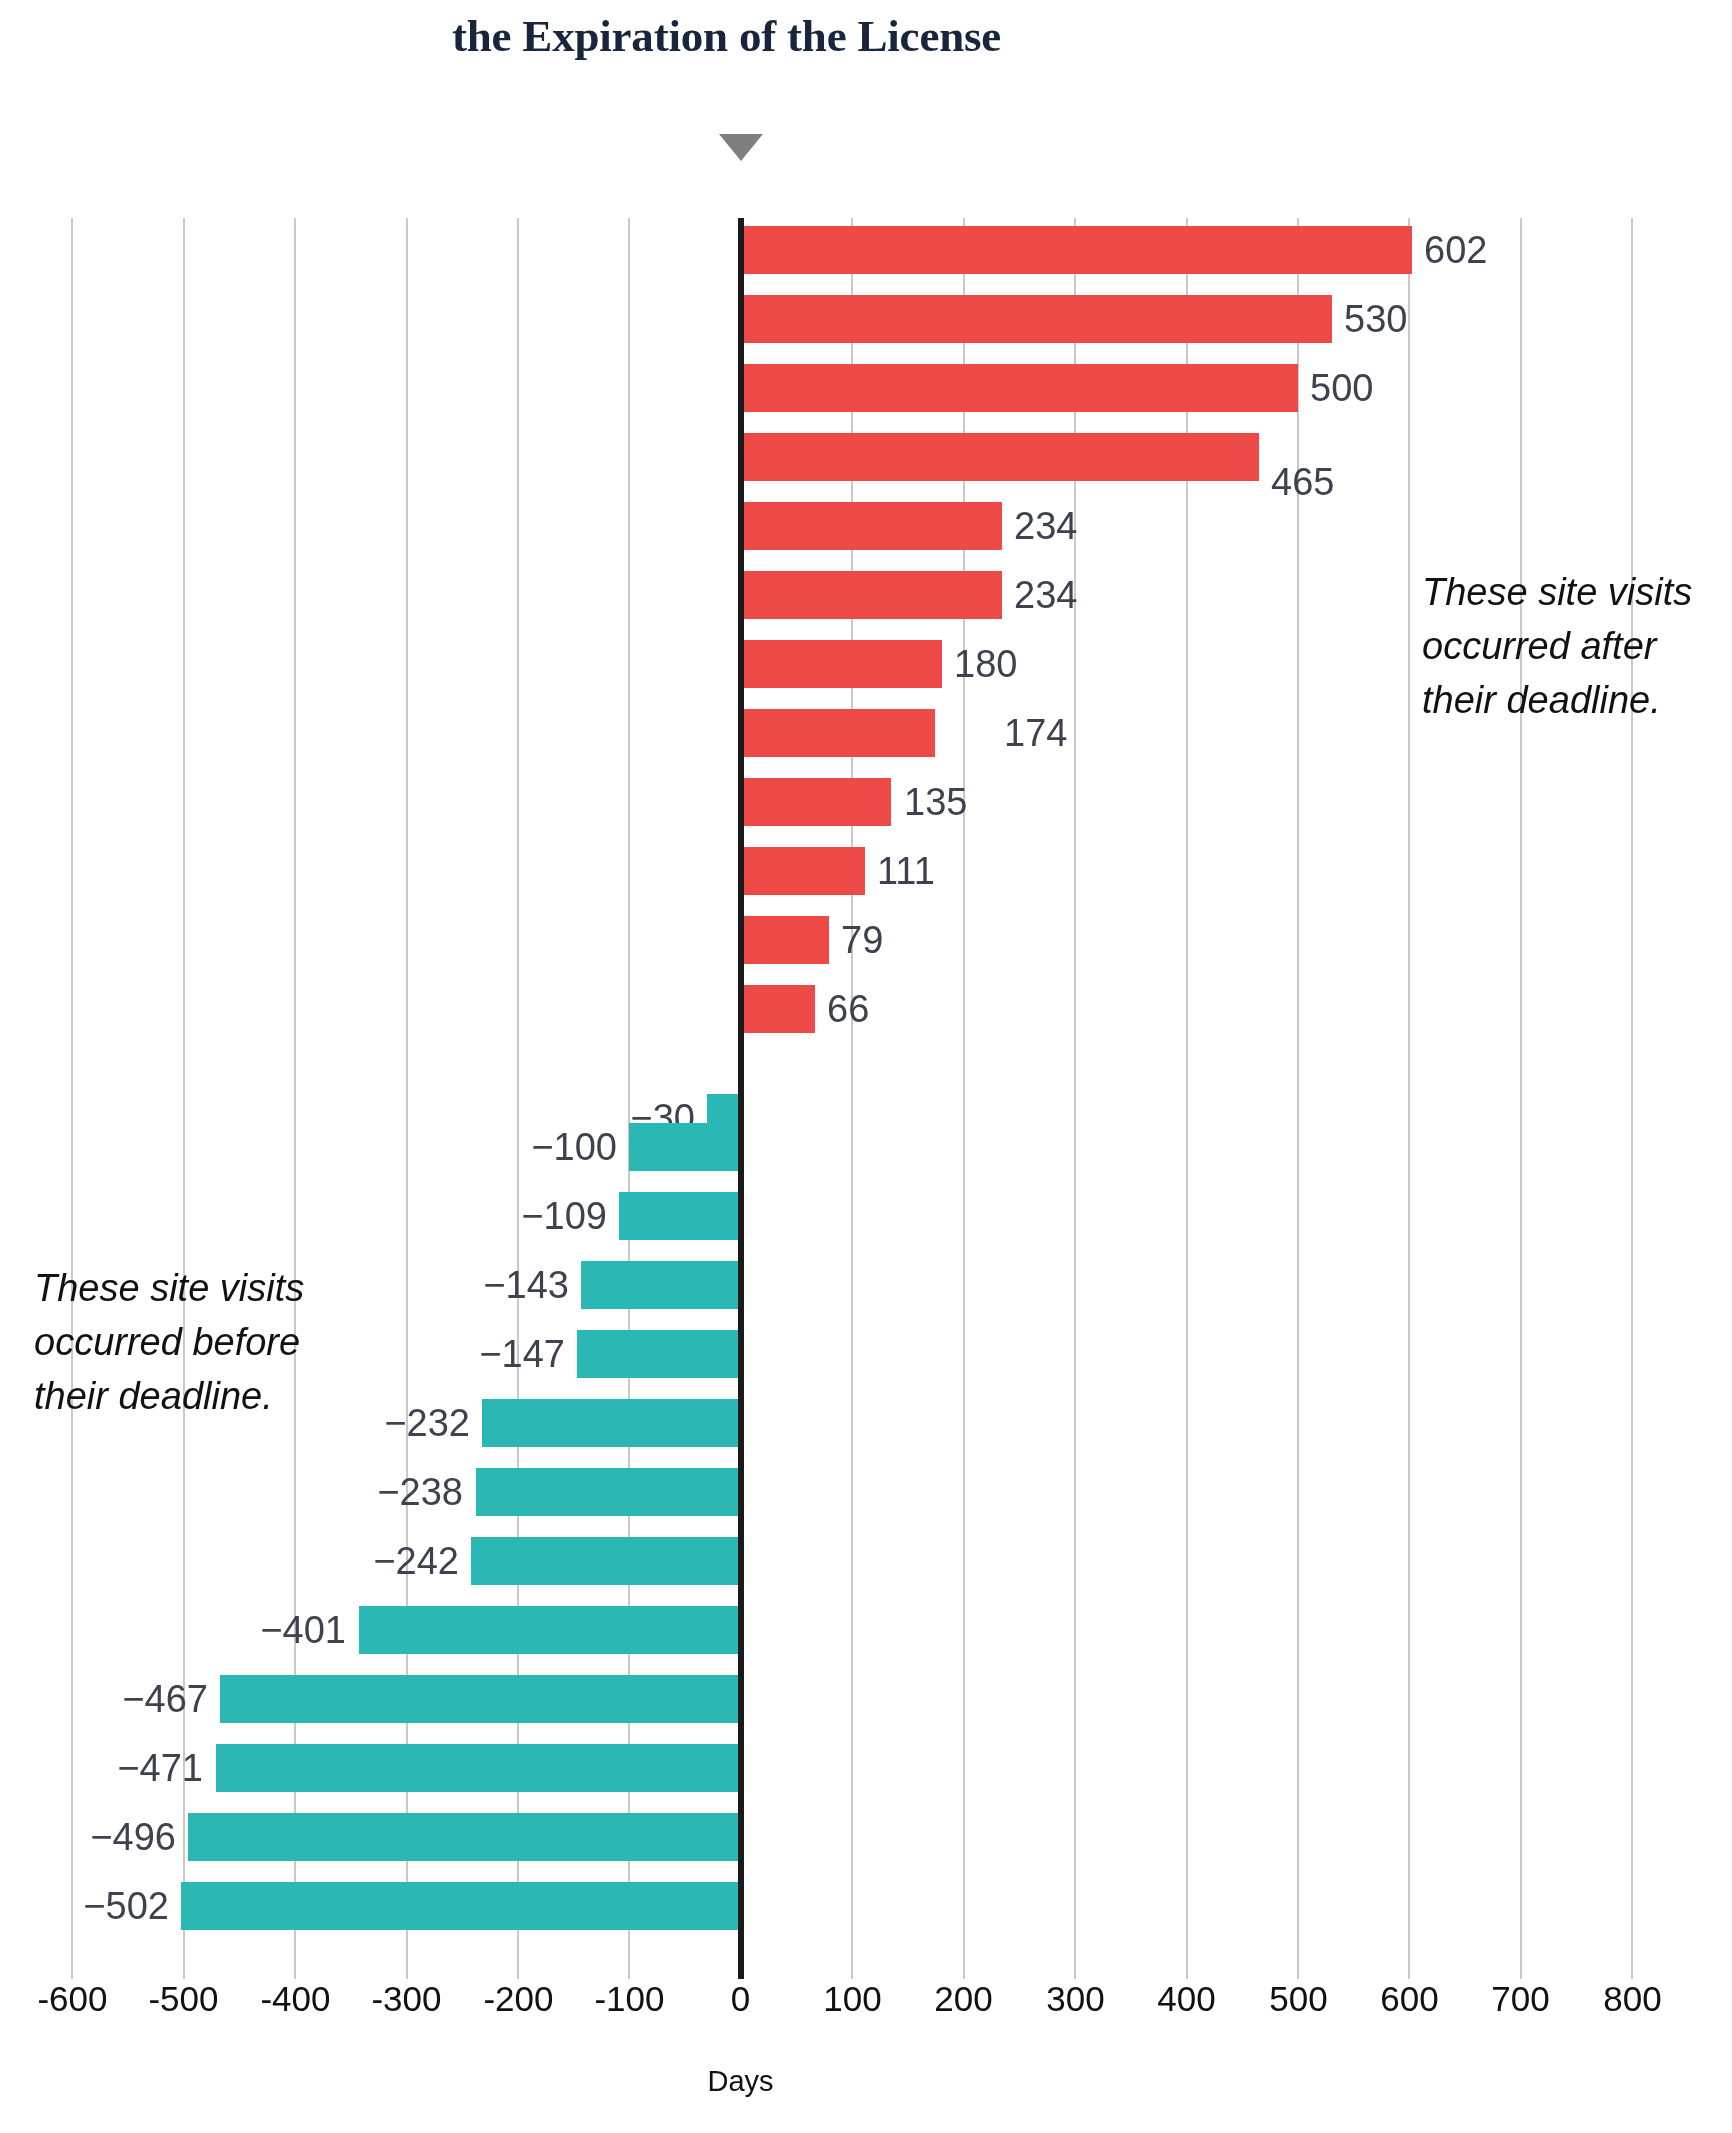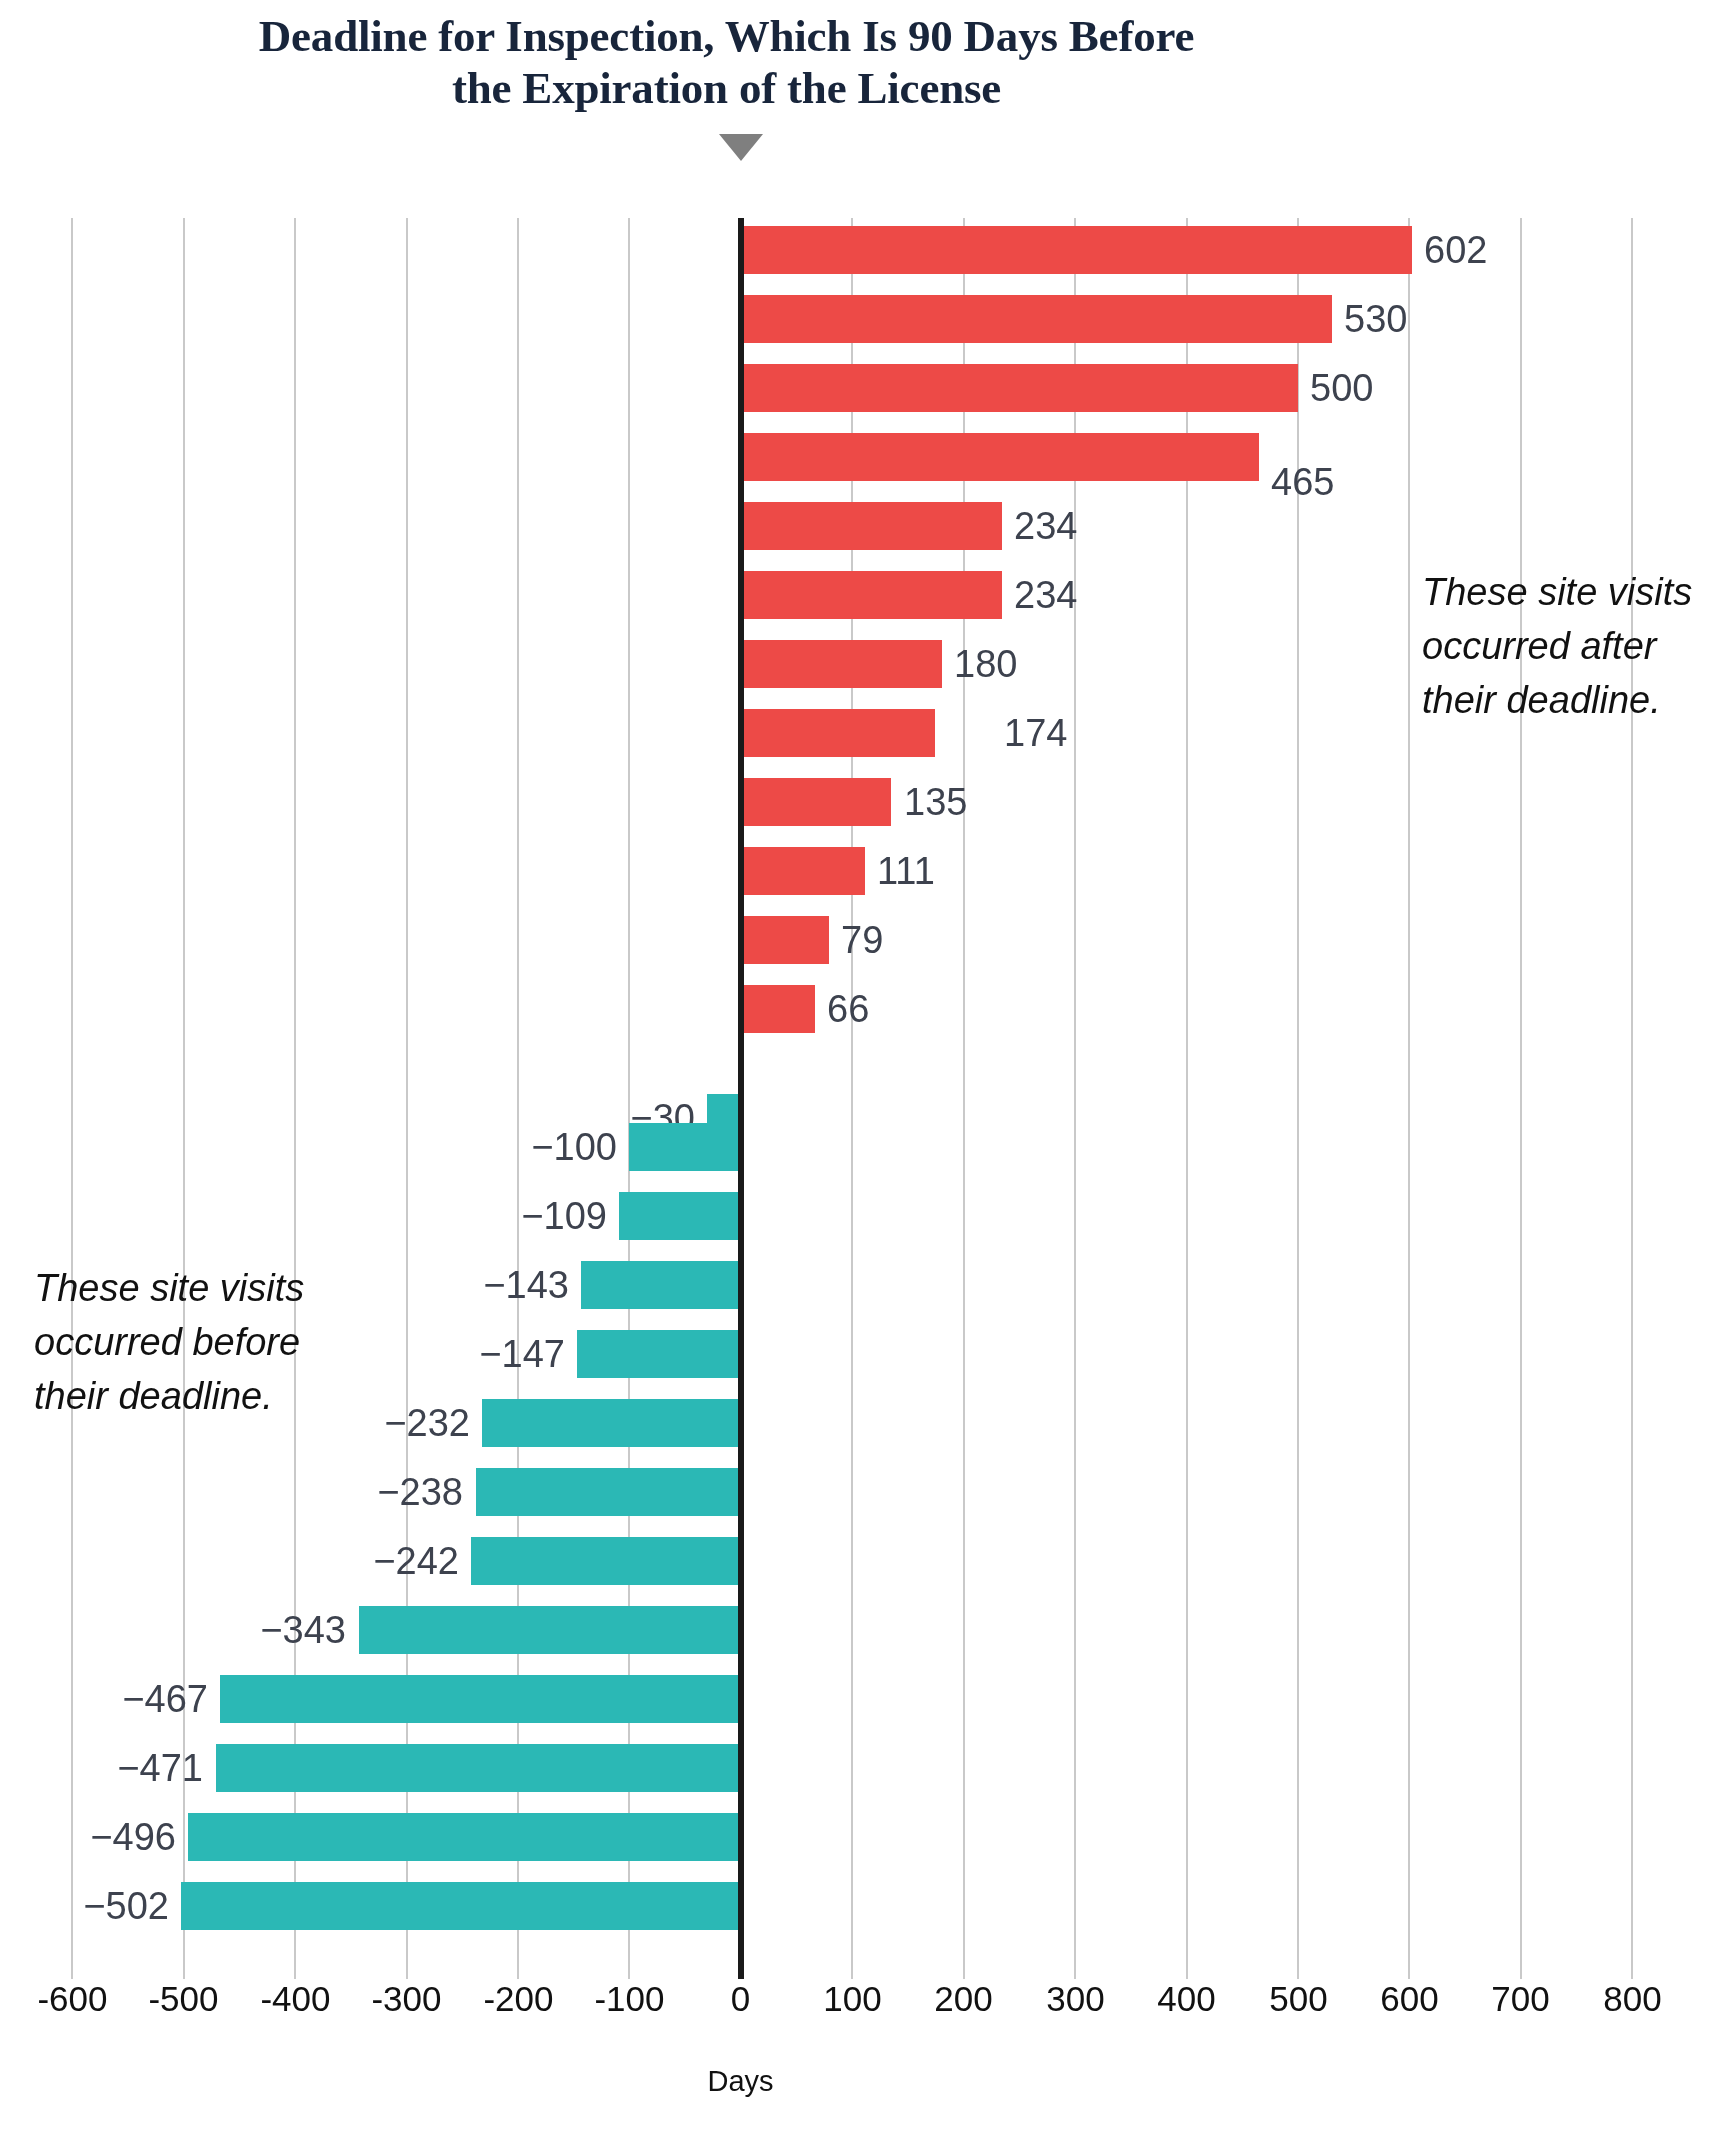--- a/index.html
+++ b/index.html
@@ -128,21 +128,20 @@
     font-size: 29px;
     color: #111111;
   }
 </style>
 </head>
 <body>
 
 <div id="page">
 
   <div id="title">
-    <span class="ln">Deadline for Inspection, Which Is 90 Days Before</span>
     <span class="ln">the Expiration of the License</span>
   </div>
 
   <div id="marker"></div>
 
   <div id="plot">
     <div id="gridlines">
         <div class="gridline" style="left: 71px;"></div>
         <div class="gridline" style="left: 183px;"></div>
         <div class="gridline" style="left: 294px;"></div>
@@ -234,21 +233,21 @@
         <div class="barrow" style="top: 1250px; height: 48px;">
           <div class="bar neg" style="left: 476px; width: 265px;"></div>
           <div class="vlabel left" style="right: 1269px;">−238</div>
         </div>
         <div class="barrow" style="top: 1319px; height: 48px;">
           <div class="bar neg" style="left: 471px; width: 270px;"></div>
           <div class="vlabel left" style="right: 1273px;">−242</div>
         </div>
         <div class="barrow" style="top: 1388px; height: 48px;">
           <div class="bar neg" style="left: 359px; width: 382px;"></div>
-          <div class="vlabel left" style="right: 1386px;">−343</div>
+          <div class="vlabel left" style="right: 1386px;">−401</div>
         </div>
         <div class="barrow" style="top: 1457px; height: 48px;">
           <div class="bar neg" style="left: 220px; width: 520px;"></div>
           <div class="vlabel left" style="right: 1524px;">−467</div>
         </div>
         <div class="barrow" style="top: 1526px; height: 48px;">
           <div class="bar neg" style="left: 216px; width: 525px;"></div>
           <div class="vlabel left" style="right: 1529px;">−471</div>
         </div>
         <div class="barrow" style="top: 1595px; height: 48px;">

